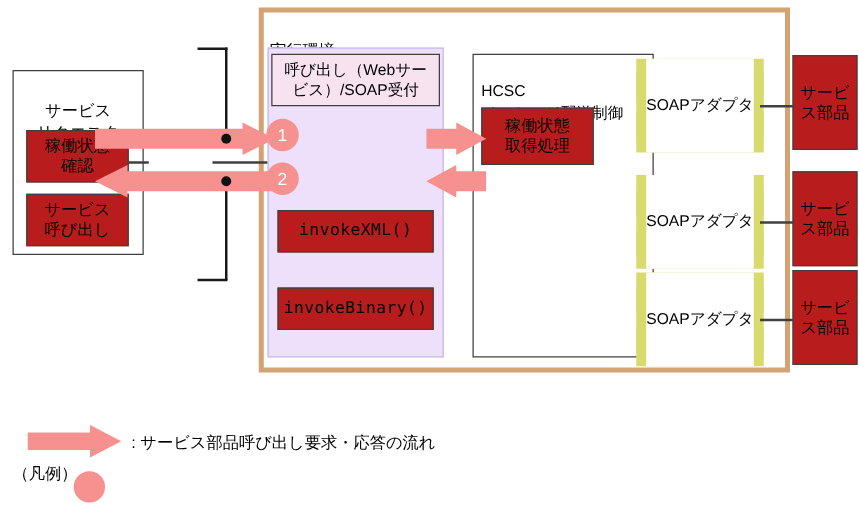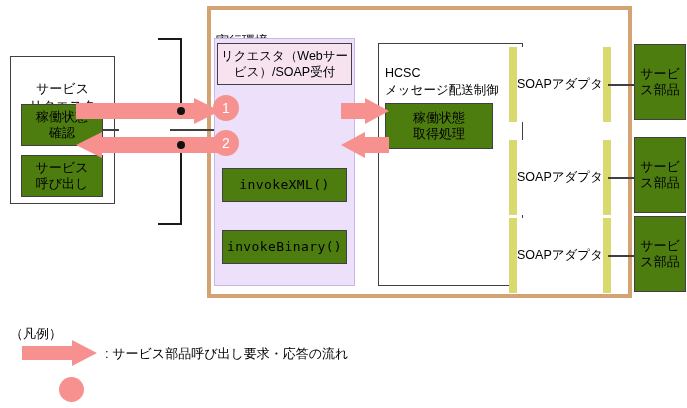--- a/index.html
+++ b/index.html
@@ -80,21 +80,21 @@
     justify-content: center;
     text-align: center;
     font-size: 12.5px;
     line-height: 1.3;
     white-space: pre-line;
     color: #000;
   }
   .white-box {
     position: absolute;
     box-sizing: border-box;
-    background: #4d7c0f;
+    background: #b91c1c;
     border: 1.5px solid #404040;
     display: flex;
     align-items: center;
     justify-content: center;
     text-align: center;
     font-size: 13px;
     line-height: 1.25;
     white-space: pre-line;
     color: #000;
   }
@@ -168,20 +168,21 @@
     align-items: center;
     justify-content: center;
     font-family: "Liberation Sans", sans-serif;
   }
 
   
   .legend-title {
     position: absolute;
     font-size: 13px;
     color: #000;
+    margin-top: 45px;
   }
   .legend-text {
     position: absolute;
     font-size: 13px;
     color: #000;
     white-space: nowrap;
   }
   .legend-dot {
     position: absolute;
     width: 25px;
@@ -213,33 +214,33 @@
 確認</div>
   <div class="white-box" style="left:21px; top:155px; width:82px; height:42px;">サービス
 呼び出し</div>
 
 
   <div class="connector" style="left:103px; top:129px; width:16px;"></div>
   <div class="connector" style="left:170px; top:129px; width:52px;"></div>
 
   <div class="purple-region" style="left:214px; top:38px; width:141px; height:248px;"></div>
 
-  <div class="pink-header" style="left:217px; top:43px; width:135px; height:42px;">リクエスタ（Webサー
+  <div class="pink-header" style="left:217px; top:43px; width:135px; height:42px;">呼び出し（Webサー
 ビス）/SOAP受付</div>
 
 
   <div class="white-box mono" style="left:222px; top:168px; width:125px; height:34px;">invokeXML()</div>
 
   <div class="white-box mono" style="left:222px; top:230px; width:125px; height:34px;">invokeBinary()</div>
 
   <div class="box box-topleft" style="left:378px; top:43px; width:145px; height:243px; display:block;">
     <div style="text-align:left; font-size:12.5px; line-height:1.35; white-space:pre-line;">HCSC
 メッセージ配送制御</div>
   </div>
-  <div class="white-box" style="left:385px; top:103px; width:108px; height:46px;">稼働状態
+  <div class="white-box" style="left:385px; top:86px; width:90px; height:46px;">稼働状態
 取得処理</div>
 
   <div class="adapter" style="left:509px; top:47px; width:102px; height:75px;">
     <div class="tab" style="left:0; top:12px;"></div>
     <div class="tab" style="left:0; top:44px;"></div>
     <div class="tab" style="right:0; top:12px;"></div>
     <div class="tab" style="right:0; top:44px;"></div>
     <div class="body">SOAPアダプタ</div>
   </div>
 

